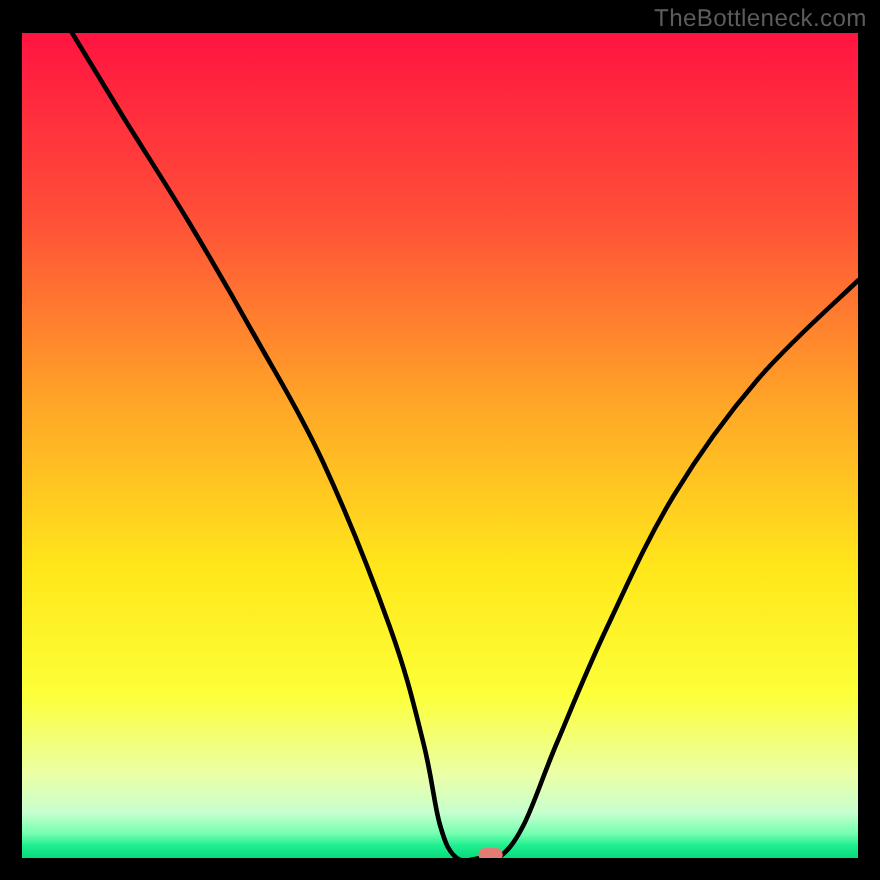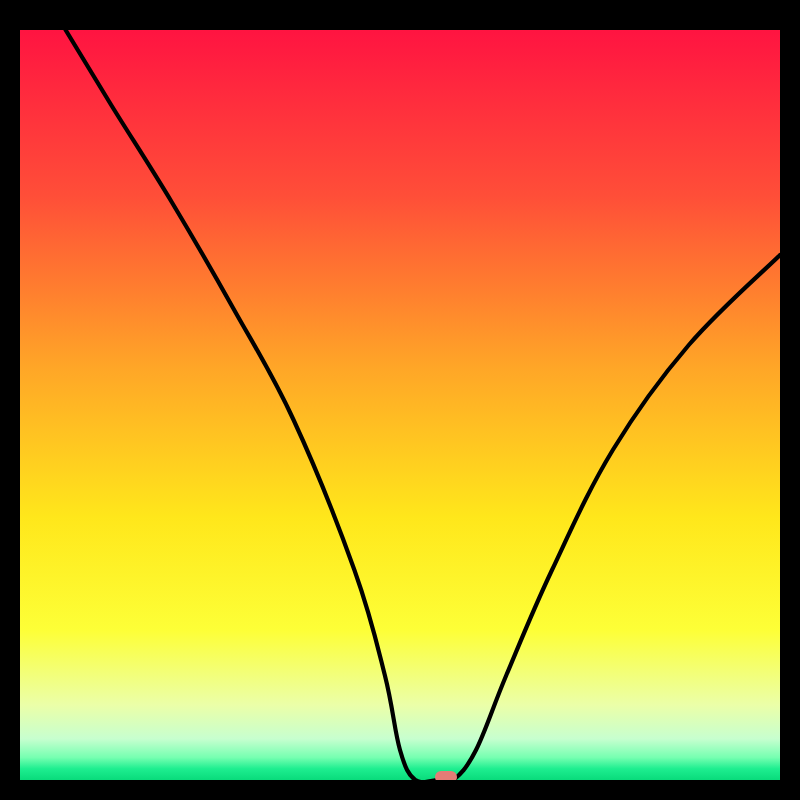--- a/index.html
+++ b/index.html
@@ -50,20 +50,21 @@
     border-radius: 6px;
     transform: translate(-50%, -50%);
     z-index: 3;
   }
 </style>
 </head>
 <body>
 
 <div class="frame">
 
+  <div class="watermark">TheBottleneck.com</div>
 
   <div class="plot-area">
 
     <svg class="gradient" viewBox="0 0 760 750" preserveAspectRatio="none">
       <defs>
         <linearGradient id="bg-grad" x1="0" y1="0" x2="0" y2="1">
             <stop offset="0%" stop-color="#ff1441"></stop>
             <stop offset="22%" stop-color="#ff4e38"></stop>
             <stop offset="45%" stop-color="#ffa627"></stop>
             <stop offset="65%" stop-color="#ffe71b"></stop>

